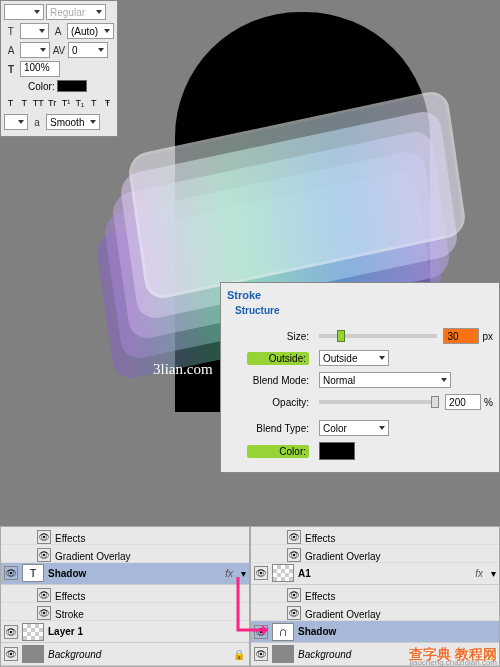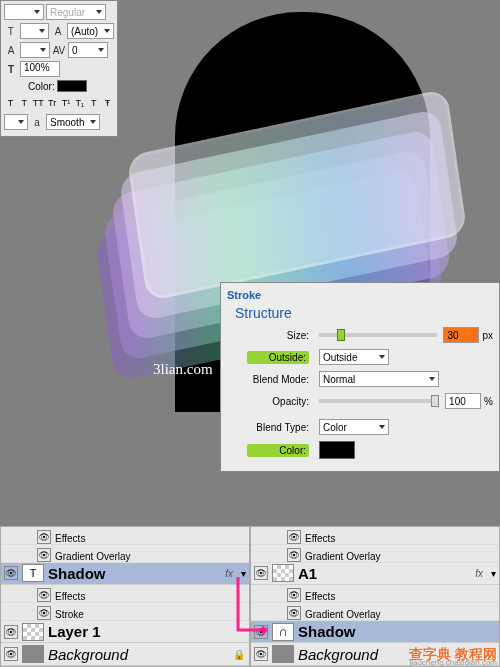--- a/index.html
+++ b/index.html
@@ -18,36 +18,36 @@
 .glass-stack{position:absolute;top:90px;left:95px;width:350px;height:280px}
 .glass{position:absolute;width:320px;height:150px;border-radius:20px;transform:skewY(-12deg) skewX(8deg);opacity:0.55}
 .g1{top:110px;left:10px;background:linear-gradient(90deg,#8a5fc7,#4a9b7a,#3b6fa8,#7b5fb8)}
 .g2{top:90px;left:18px;background:linear-gradient(90deg,#a87fd7,#6abb9a,#5b8fc8,#9b7fd8)}
 .g3{top:70px;left:26px;background:linear-gradient(90deg,#c89fe7,#8adbba,#7bafE8,#bb9fe8)}
 .g4{top:50px;left:34px;background:linear-gradient(90deg,#dfc5f0,#b0ebd5,#a5cff2,#d5c5f0)}
 .g5{top:30px;left:42px;background:linear-gradient(90deg,#f0e5f8,#d8f5ea,#d0e8f8,#ece5f8);border:3px solid rgba(255,255,255,0.7)}
 .watermark{position:absolute;bottom:148px;left:153px;color:#ffffff;font-size:15px;font-family:Georgia,serif}
 .stroke-panel{position:absolute;top:282px;right:0;width:280px;background:#ececec;border:1px solid #888;padding:6px}
 .sp-title{color:#1a5fb4;font-weight:bold;font-size:11px;margin-bottom:4px}
-.sp-sub{color:#1a5fb4;font-weight:normal;font-size:14px;margin-left:8px;margin-bottom:6px}
+.sp-sub{color:#1a5fb4;font-weight:bold;font-size:10px;margin-left:8px;margin-bottom:12px}
 .sp-row{display:flex;align-items:center;margin-bottom:6px;padding-left:20px}
 .sp-label{width:62px;text-align:right;margin-right:10px}
 .hl{background:#96d435;padding:1px 3px;border-radius:2px}
 .slider{flex:1;height:4px;background:#ccc;position:relative;margin-right:6px}
 .slider-thumb{position:absolute;top:-4px;width:8px;height:12px;background:#96d435;border:1px solid #5a8020}
 .val-box{width:36px;height:16px;background:#fff;border:1px solid #999;display:flex;align-items:center;padding:0 3px}
 .val-box.hl-box{background:#f97316}
 .bottom{position:absolute;bottom:0;left:0;right:0;height:141px;background:#fff;display:flex}
 .layers-panel{flex:1;background:#e8e8e8;border:1px solid #aaa;display:flex;flex-direction:column}
 .layer-row{display:flex;align-items:center;height:23px;border-bottom:1px solid #ccc;padding:0 3px;gap:4px}
 .layer-row.sel{background:#a8b8d8}
 .eye{width:14px;height:14px;border:1px solid #888;display:flex;align-items:center;justify-content:center;font-size:8px}
 .eye::before{content:"👁";font-size:9px}
 .thumb{width:22px;height:18px;background:#fff;border:1px solid #888;display:flex;align-items:center;justify-content:center;font-size:11px}
-.layer-name{flex:1;font-weight:bold;font-size:15px}
+.layer-name{flex:1;font-weight:bold;font-size:10px}
 .sub-row{padding-left:36px;height:18px;display:flex;align-items:flex-end;gap:4px;font-size:9px;border-bottom:1px solid #ddd}
 .fx{font-style:italic;font-size:10px;color:#555;margin-right:4px}
 .arrow-connector{position:absolute;bottom:32px;left:236px;width:40px;height:60px;pointer-events:none}
 .wm2{position:absolute;bottom:3px;right:3px;color:#f07030;font-size:14px;font-weight:bold;text-shadow:1px 1px 0 #fff}
 .wm3{position:absolute;bottom:0;right:3px;color:#999;font-size:8px}
 </style>
 </head>
 <body>
 
 <div class="canvas">
@@ -128,31 +128,31 @@
     <span style="margin-left:3px">px</span>
   </div>
   <div class="sp-row">
     <span class="sp-label hl">Outside:</span>
     <div class="dropdown" style="width:70px">
         <span>Outside</span>
       </div>
   </div>
   <div class="sp-row">
     <span class="sp-label">Blend Mode:</span>
-    <div class="dropdown" style="width:120px">
+    <div class="dropdown" style="width:132px">
         <span>Normal</span>
       </div>
   </div>
   <div class="sp-row">
     <span class="sp-label">Opacity:</span>
     <div class="slider">
         <div class="slider-thumb" style="left:calc(100% - 8px);background:#ddd;border-color:#888"></div>
       </div>
     <div class="val-box">
-        <span>100</span>
+        <span>200</span>
       </div>
     <span style="margin-left:3px">%</span>
   </div>
   <div class="sp-row" style="margin-top:10px">
     <span class="sp-label">Blend Type:</span>
     <div class="dropdown" style="width:70px">
         <span>Color</span>
       </div>
   </div>
   <div class="sp-row">

